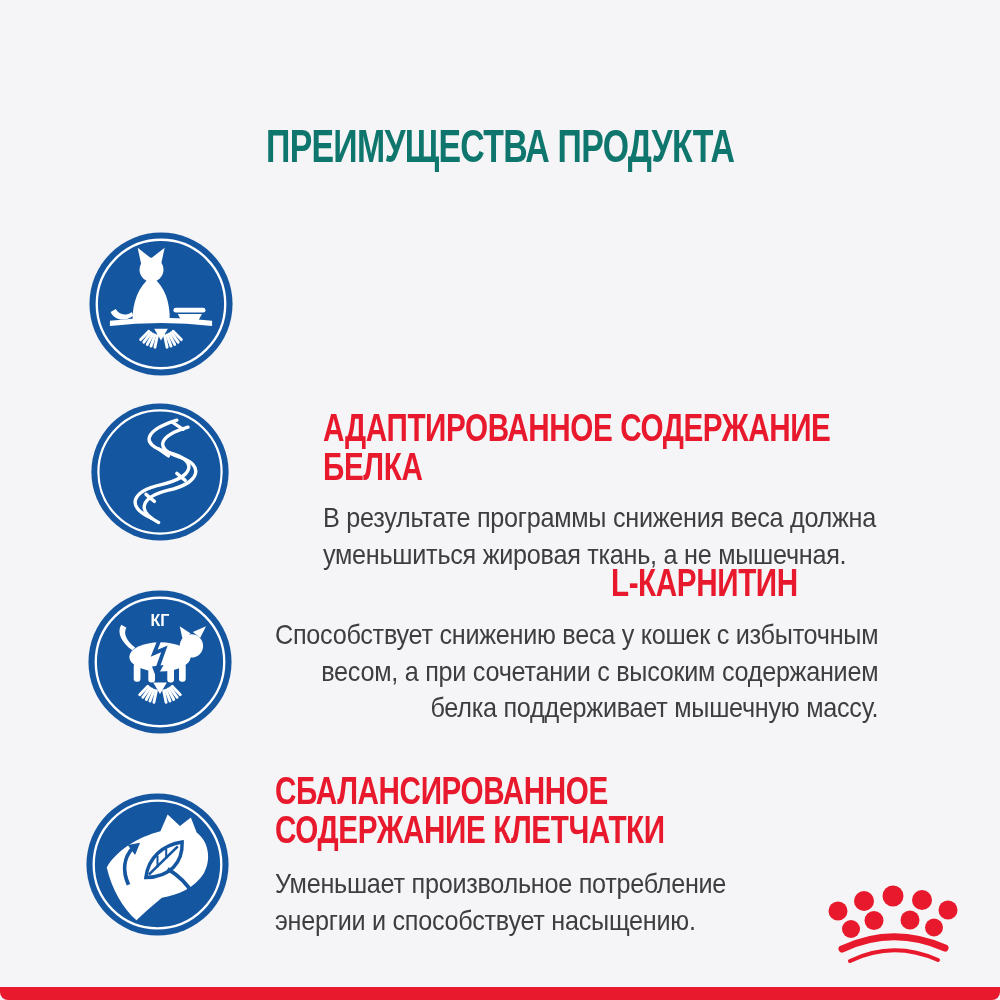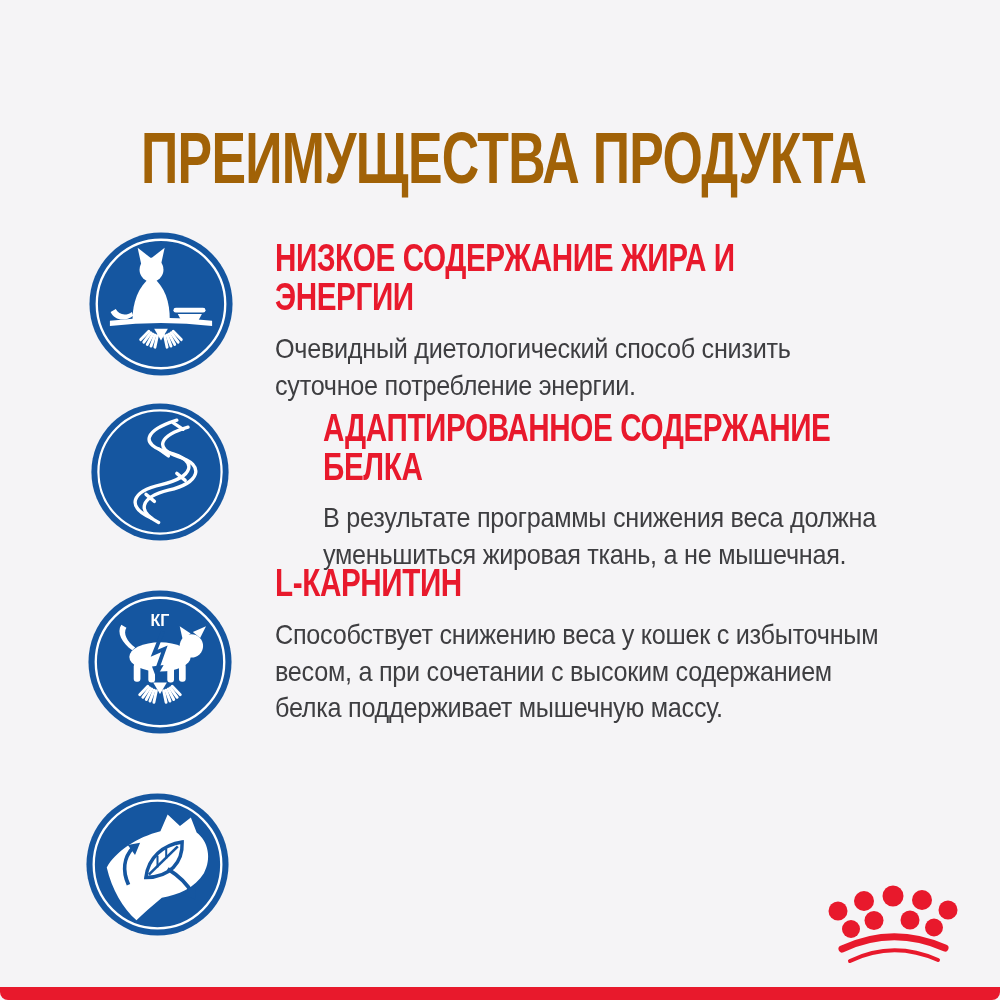--- a/index.html
+++ b/index.html
@@ -7,22 +7,22 @@
     position:relative;
     width:1000px;height:1000px;
     background:#f5f4f6;
     overflow:hidden;
     font-family:"Liberation Sans", sans-serif;
   }
   .page-title{
     position:absolute;
     top:122px;left:0;width:1000px;
     text-align:center;
-    color:#a16207;
-    font-size:72px;
+    color:#0f766e;
+    font-size:47px;
     font-weight:700;
     line-height:1.0;
     white-space:nowrap;
   }
   .page-title .squeeze{
     display:inline-block;
     transform:scaleX(0.72);
     transform-origin:center top;
     letter-spacing:-1px;
   }
@@ -94,25 +94,20 @@
       <line x1="50" y1="72" x2="50" y2="80" transform="rotate(-20 50 60)"></line>
       <line x1="50" y1="72" x2="50" y2="80" transform="rotate(-12 50 60)"></line>
       <line x1="50" y1="72" x2="50" y2="80" transform="rotate(12 50 60)"></line>
       <line x1="50" y1="72" x2="50" y2="80" transform="rotate(20 50 60)"></line>
       <line x1="50" y1="72" x2="50" y2="80" transform="rotate(28 50 60)"></line>
       <line x1="50" y1="72" x2="50" y2="80" transform="rotate(36 50 60)"></line>
       <line x1="50" y1="72" x2="50" y2="80" transform="rotate(44 50 60)"></line>
     </g>
   </svg>
 
-  <div class="benefit-text" style="top:239px;">
-    <h2 class="benefit-heading">НИЗКОЕ СОДЕРЖАНИЕ ЖИРА И ЭНЕРГИИ</h2>
-    <p class="benefit-body" style="margin-top:14px;">Очевидный диетологический способ снизить
-суточное потребление энергии.</p>
-  </div>
 
   <svg class="benefit-icon" style="left:90px;top:402px;" width="140" height="140" viewBox="0 0 100 100">
     <circle cx="50" cy="50" r="49" fill="#1556a0"></circle>
     <circle cx="50" cy="50" r="44" fill="none" stroke="#ffffff" stroke-width="1.6"></circle>
     <g stroke="#ffffff" stroke-width="2.4" fill="none" stroke-linecap="round">
       <path d="M62,13 C40,20 34,30 56,36 C79,42 73,54 51,59 C29,64 26,75 44,83"></path>
       <path d="M70,18 C50,24 45,33 63,39 C83,45 78,58 56,63 C36,68 33,78 49,86"></path>
       <line x1="59" y1="14.5" x2="66.5" y2="19.5"></line>
       <line x1="49" y1="33.5" x2="56" y2="38.5"></line>
       <line x1="62" y1="51" x2="68" y2="56"></line>
@@ -156,21 +151,21 @@
       <line x1="50" y1="70" x2="50" y2="78" transform="rotate(-20 50 58)"></line>
       <line x1="50" y1="70" x2="50" y2="78" transform="rotate(-12 50 58)"></line>
       <line x1="50" y1="70" x2="50" y2="78" transform="rotate(12 50 58)"></line>
       <line x1="50" y1="70" x2="50" y2="78" transform="rotate(20 50 58)"></line>
       <line x1="50" y1="70" x2="50" y2="78" transform="rotate(28 50 58)"></line>
       <line x1="50" y1="70" x2="50" y2="78" transform="rotate(36 50 58)"></line>
       <line x1="50" y1="70" x2="50" y2="78" transform="rotate(44 50 58)"></line>
     </g>
   </svg>
 
-  <div class="benefit-text" style="top:564px;">
+  <div class="benefit-text" style="top:564px;text-align:right;">
     <h2 class="benefit-heading">L-КАРНИТИН</h2>
     <p class="benefit-body" style="margin-top:14px;">Способствует снижению веса у кошек с избыточным
 весом, а при сочетании с высоким содержанием
 белка поддерживает мышечную массу.</p>
   </div>
 
   <svg class="benefit-icon" style="left:85px;top:792px;" width="145" height="145" viewBox="0 0 100 100">
     <circle cx="50" cy="50" r="49" fill="#1556a0"></circle>
     <circle cx="50" cy="50" r="44" fill="none" stroke="#ffffff" stroke-width="1.6"></circle>
 
@@ -183,20 +178,26 @@
     <line x1="50" y1="52" x2="50" y2="44" stroke="#1556a0" stroke-width="1.4"></line>
     <line x1="56" y1="46" x2="56" y2="39" stroke="#1556a0" stroke-width="1.4"></line>
 
     <path d="M30,64 C25.5,54 27,45 33,38.5" stroke="#1556a0" stroke-width="2.6" fill="none"></path>
     <polygon points="29.5,36.5 38,35 34.5,43.5" fill="#1556a0"></polygon>
 
     <path d="M57,53 C65,58 71,64 74,70" stroke="#1556a0" stroke-width="2.6" fill="none"></path>
     <polygon points="76.5,63.5 76,74 67.5,71" fill="#1556a0"></polygon>
   </svg>
 
+  <div class="benefit-text" style="top:772px;">
+    <h2 class="benefit-heading">СБАЛАНСИРОВАННОЕ
+СОДЕРЖАНИЕ КЛЕТЧАТКИ</h2>
+    <p class="benefit-body" style="margin-top:16px;">Уменьшает произвольное потребление
+энергии и способствует насыщению.</p>
+  </div>
 
   <svg class="crown-logo" viewBox="0 0 140 90">
     <g fill="#e8192c">
       <circle cx="12" cy="27" r="9.5"></circle>
       <circle cx="38" cy="17" r="10"></circle>
       <circle cx="67" cy="12" r="10.5"></circle>
       <circle cx="96" cy="16" r="10"></circle>
       <circle cx="122" cy="26" r="9.5"></circle>
       <circle cx="25" cy="45" r="9"></circle>
       <circle cx="48" cy="36.5" r="9.5"></circle>

